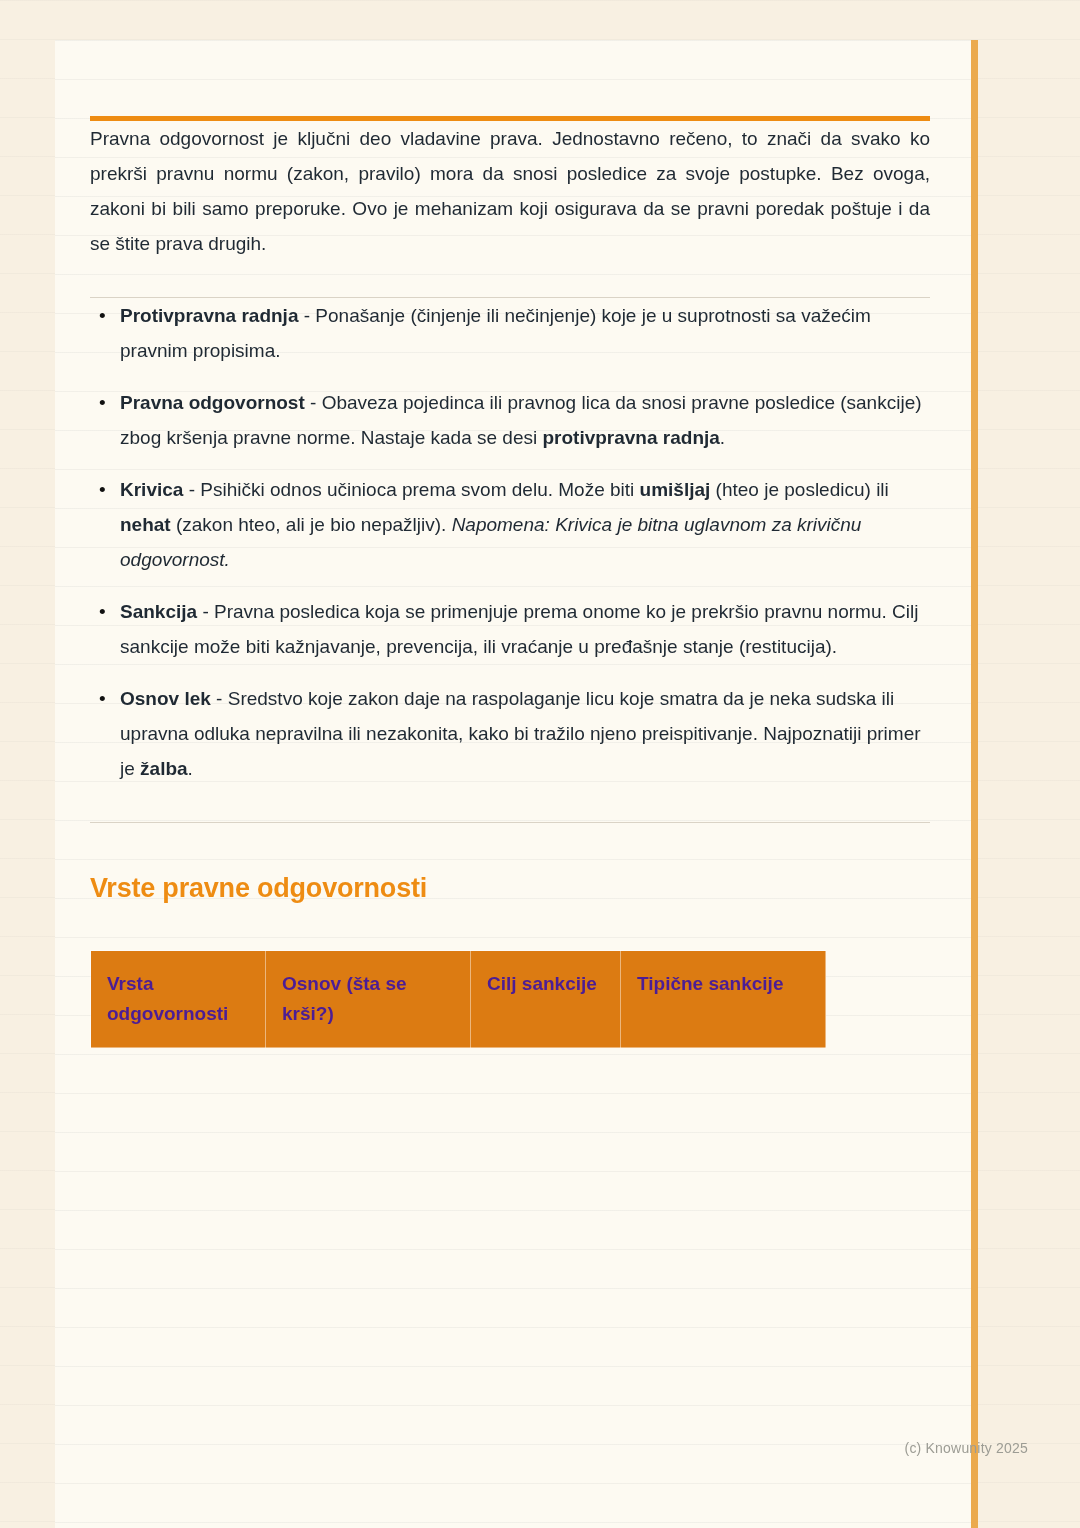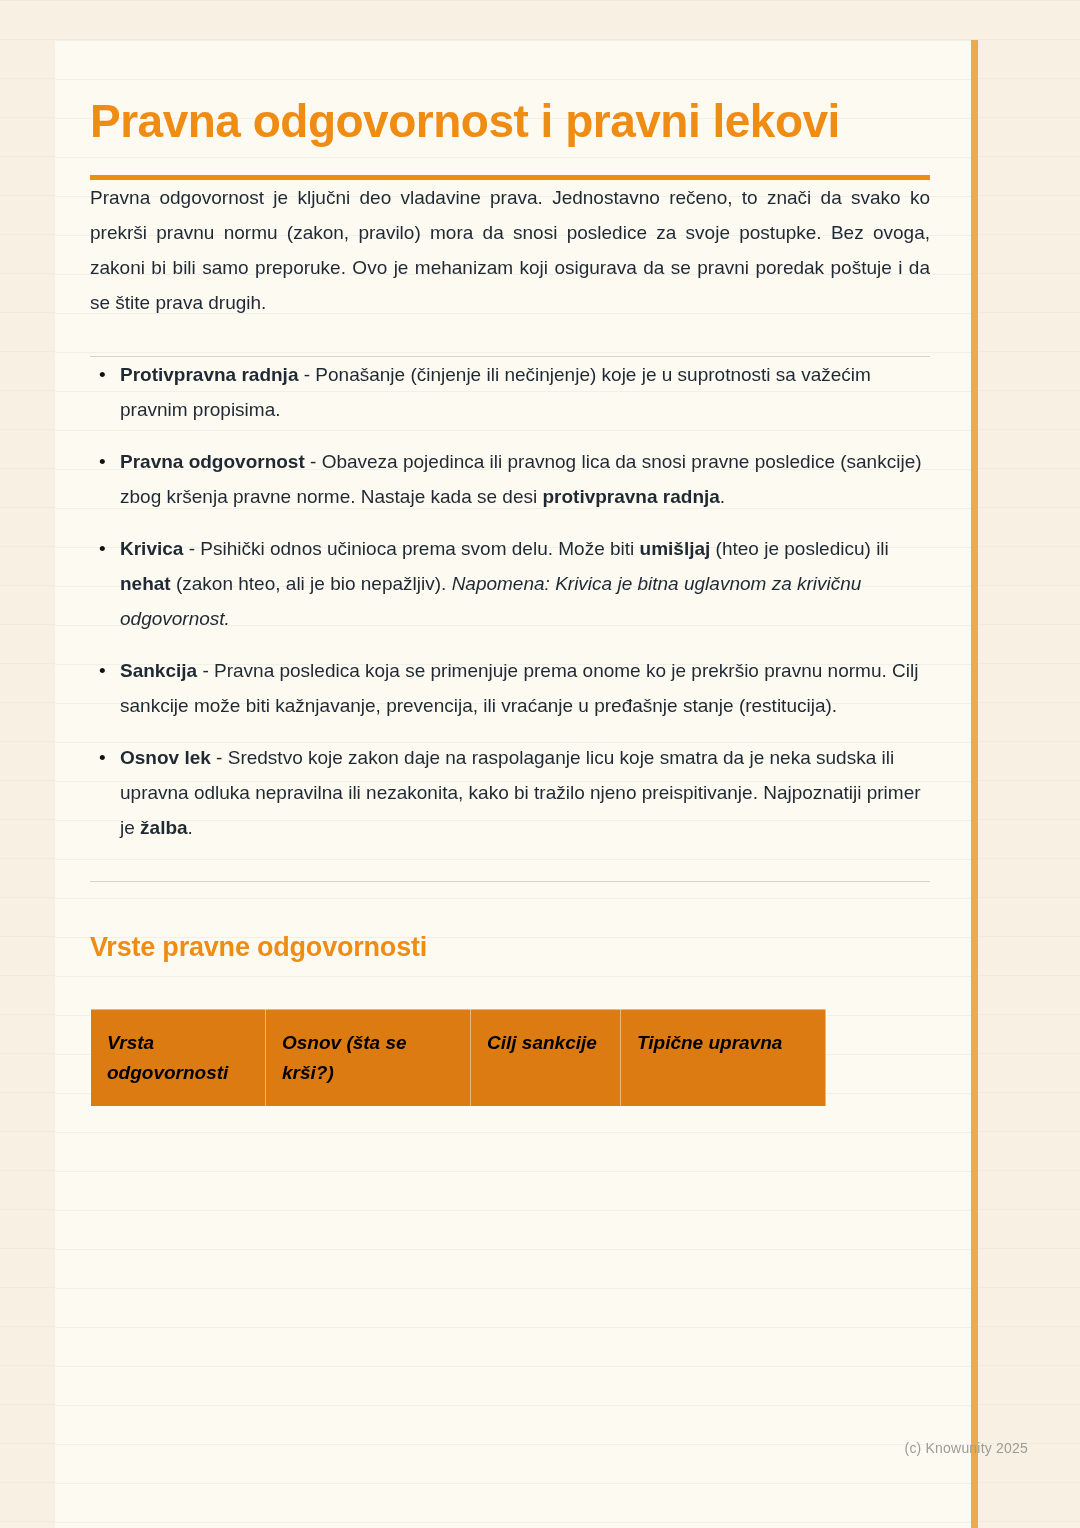--- a/index.html
+++ b/index.html
@@ -83,48 +83,46 @@
   .key-terms strong { font-weight: bold; }
   .key-terms em { font-style: italic; }
   .types-table {
     border-collapse: collapse;
     table-layout: fixed;
     width: 735px;
     margin-top: 46px;
   }
   .types-table th {
     background: var(--table-header-bg, #DC7B12);
-    color: #000000;
+    color: #4c1d95;
     font-size: 19px;
     line-height: 30px;
     font-weight: bold;
     text-align: left;
     vertical-align: top;
     padding: 18px 16px;
     border: 1px solid rgba(255,255,255,0.45);
-    font-style: italic;
   }
   .watermark {
     position: absolute;
     top: 1440px;
     right: 52px;
     font-size: 14px;
     color: #9C9C94;
     letter-spacing: 0.2px;
     z-index: 5;
   }
 </style>
 </head>
 <body>
 
 <div class="page">
 
   <div class="card">
 
-    <h1 class="page-title">Pravna odgovornost i pravni lekovi</h1>
     <div class="title-rule"></div>
 
     <p class="body-text">Pravna odgovornost je ključni deo vladavine prava. Jednostavno rečeno, to znači da svako ko prekrši pravnu normu (zakon, pravilo) mora da snosi posledice za svoje postupke. Bez ovoga, zakoni bi bili samo preporuke. Ovo je mehanizam koji osigurava da se pravni poredak poštuje i da se štite prava drugih.</p>
 
     <hr class="divider">
 
     <ul class="key-terms">
       <li><span><strong>Protivpravna radnja</strong><span> - Ponašanje (činjenje ili nečinjenje) koje je u suprotnosti sa važećim pravnim propisima.</span></span></li>
       <li><span><strong>Pravna odgovornost</strong><span> - Obaveza pojedinca ili pravnog lica da snosi pravne posledice (sankcije) zbog kršenja pravne norme. Nastaje kada se desi </span><strong>protivpravna radnja</strong><span>.</span></span></li>
       <li><span><strong>Krivica</strong><span> - Psihički odnos učinioca prema svom delu. Može biti </span><strong>umišljaj</strong><span> (hteo je posledicu) ili </span><strong>nehat</strong><span> (zakon hteo, ali je bio nepažljiv). </span><em>Napomena: Krivica je bitna uglavnom za krivičnu odgovornost.</em></span></li>
@@ -141,21 +139,21 @@
         <col style="width:175px">
         <col style="width:205px">
         <col style="width:150px">
         <col style="width:205px">
       </colgroup>
       <thead>
         <tr>
           <th>Vrsta odgovornosti</th>
           <th>Osnov (šta se krši?)</th>
           <th>Cilj sankcije</th>
-          <th>Tipične upravna</th>
+          <th>Tipične sankcije</th>
         </tr>
       </thead>
     </table>
 
   </div>
 
   <div class="edge-stripe"></div>
 
   <div class="watermark">(c) Knowunity 2025</div>
 

